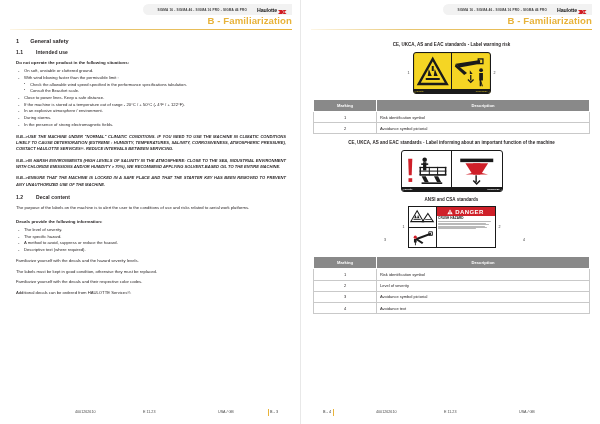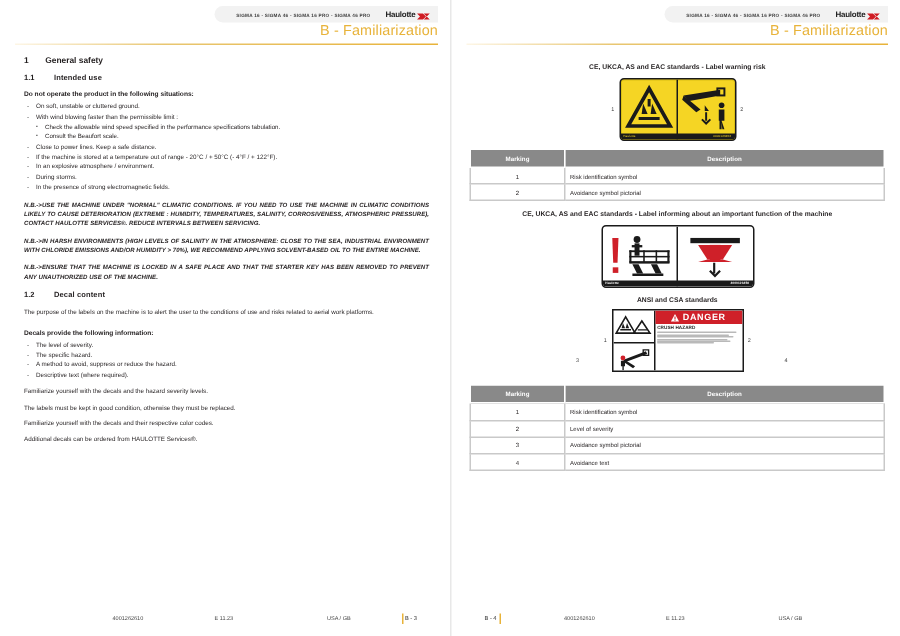--- a/index.html
+++ b/index.html
@@ -21,21 +21,21 @@
   }
   .hdr-model{
     font-size:3.1px;letter-spacing:.18px;color:#3a3a3a;font-weight:700;
     white-space:nowrap;
   }
   .logo{display:flex;align-items:center;gap:1px;}
   .logo-text{font-size:5.3px;font-weight:800;color:#1a1a1a;letter-spacing:-.15px;}
   .logo-mark{display:inline-block;}
   .sec-title{
     position:absolute;top:15px;right:8px;
-    font-size:9.6px;font-weight:400;color:#e8b33a;letter-spacing:.1px;
+    font-size:9.6px;font-weight:700;color:#e8b33a;letter-spacing:.1px;
   }
   .hdr-rule{
     position:absolute;top:29px;left:10px;right:8px;height:1px;
     background:linear-gradient(to right,#fdf6e6 0%,#e8c671 35%,#e8b33a 100%);
   }
 
   
   .body-l{padding:8px 14px 0 16px;}
   h1.num{font-size:5.6px;font-weight:700;margin:0 0 5px 0;display:flex;gap:11px;}
   h2.num{font-size:5px;font-weight:700;margin:0 0 5px 0;display:flex;gap:13px;}

